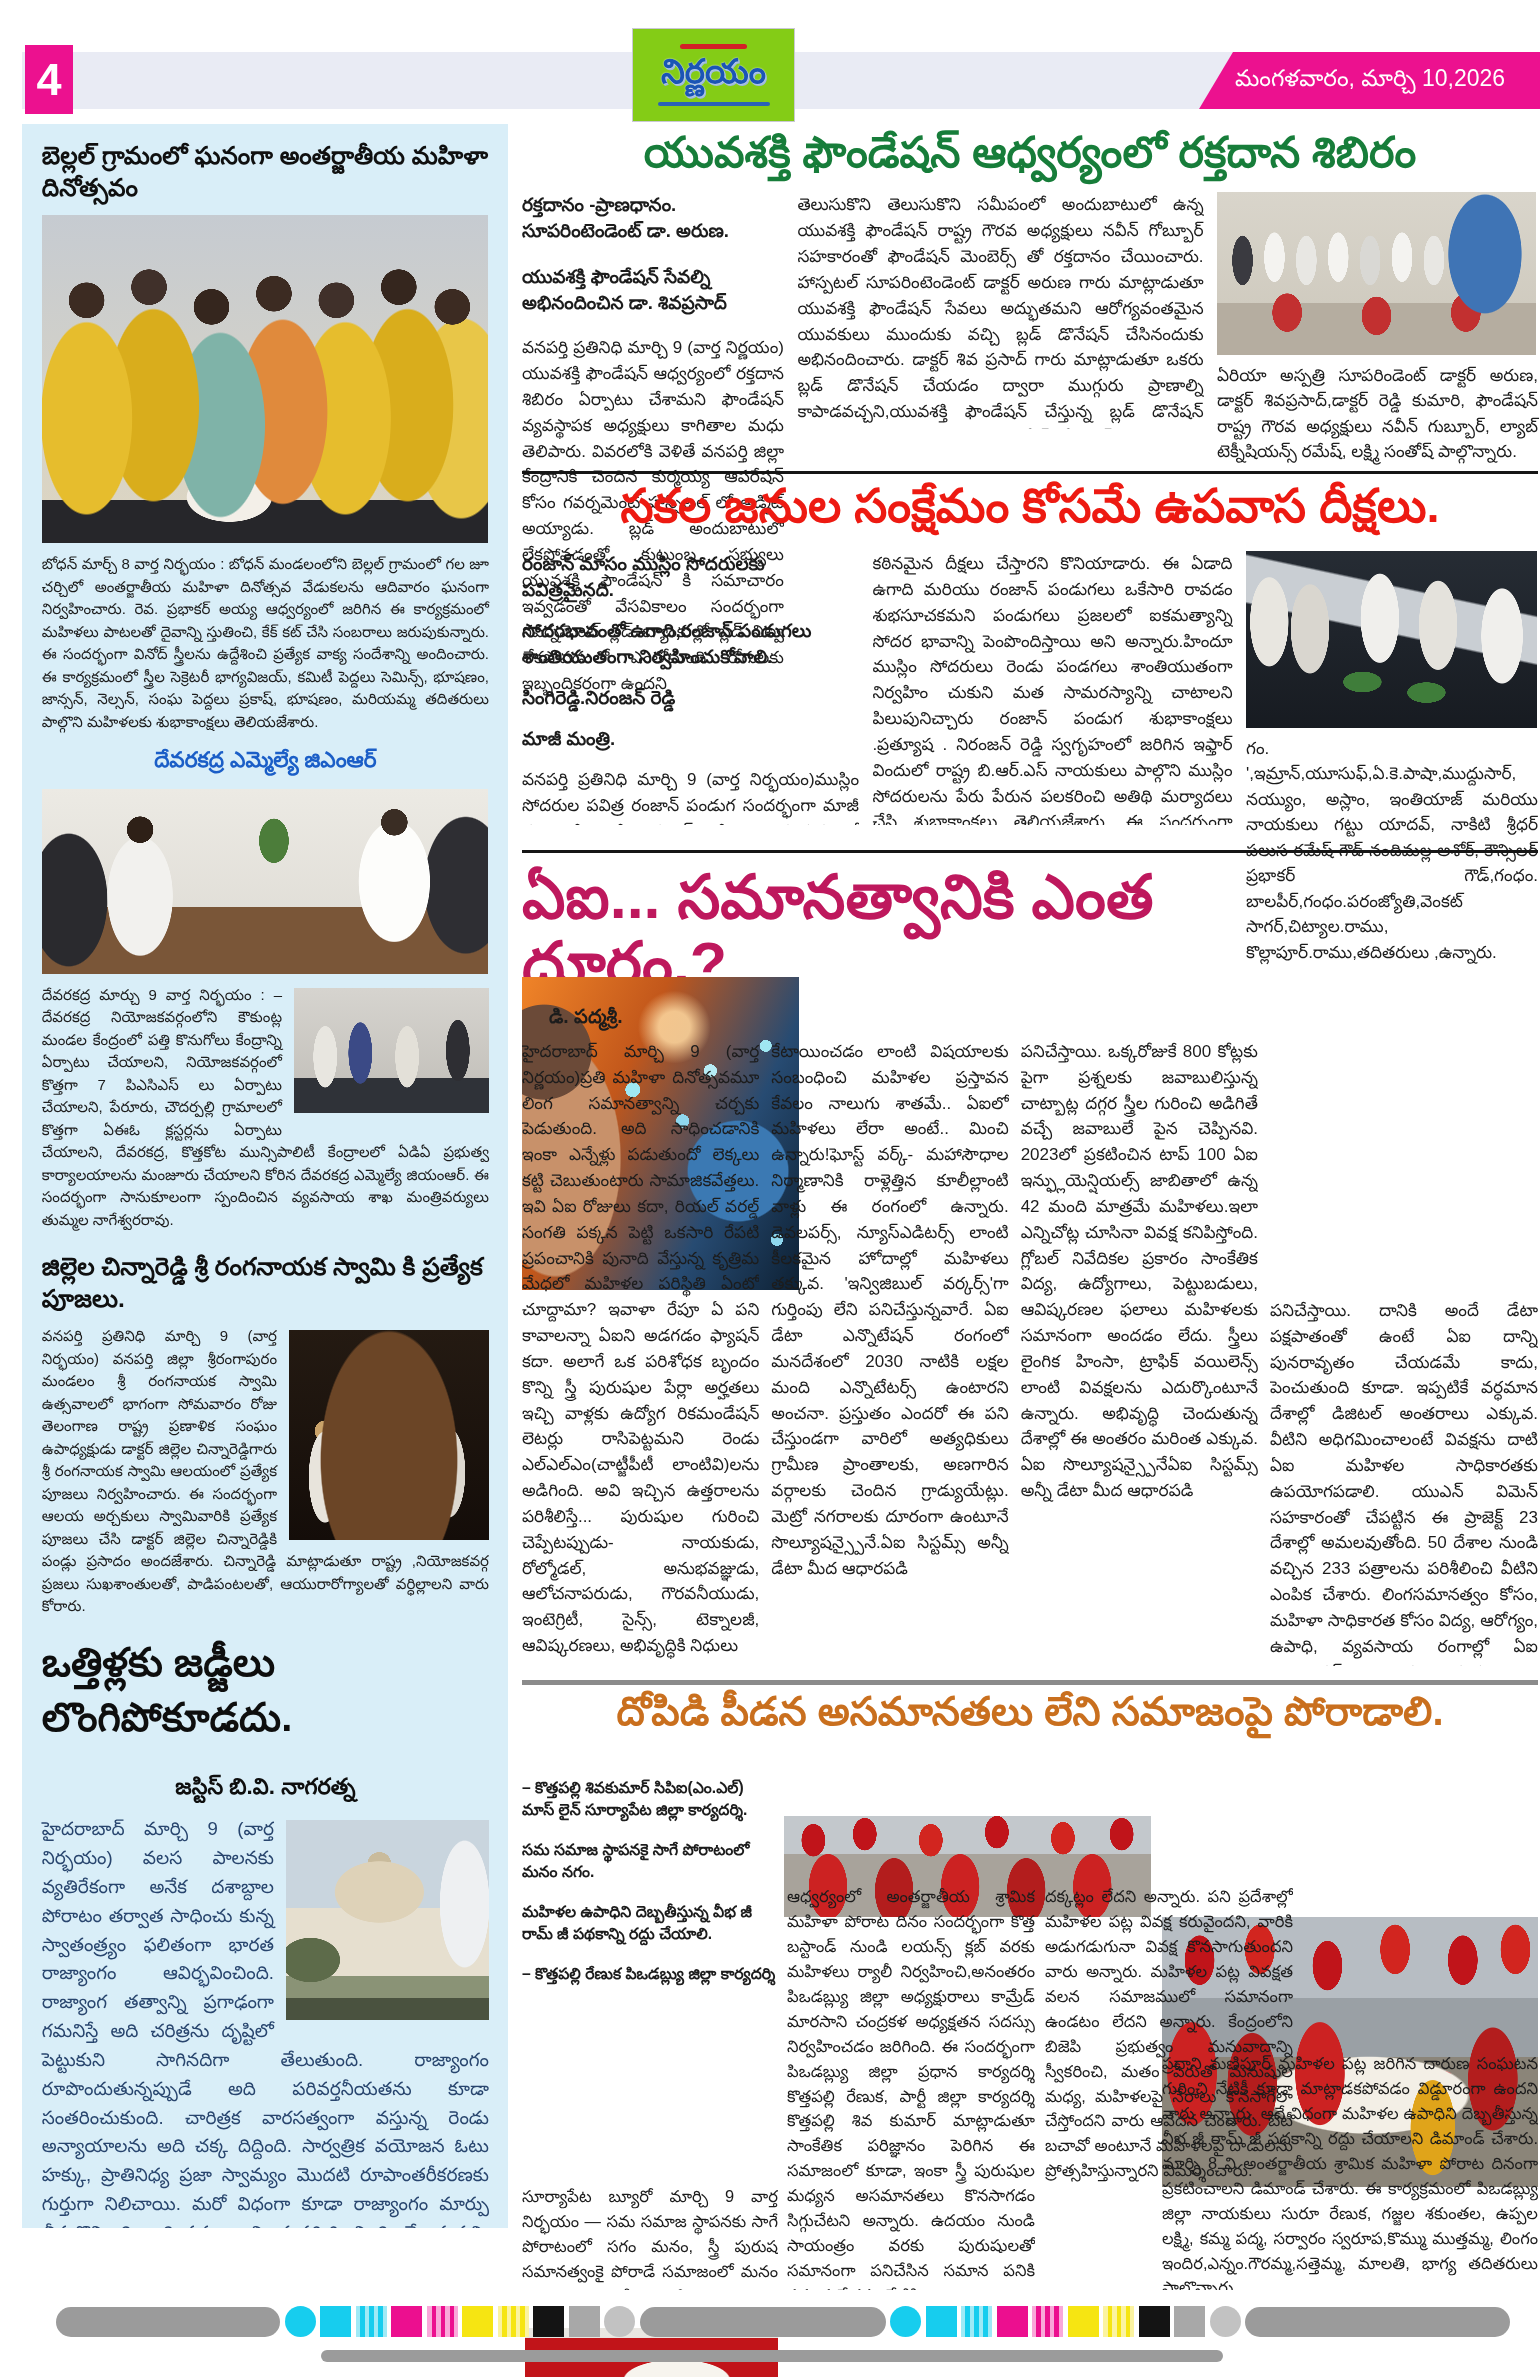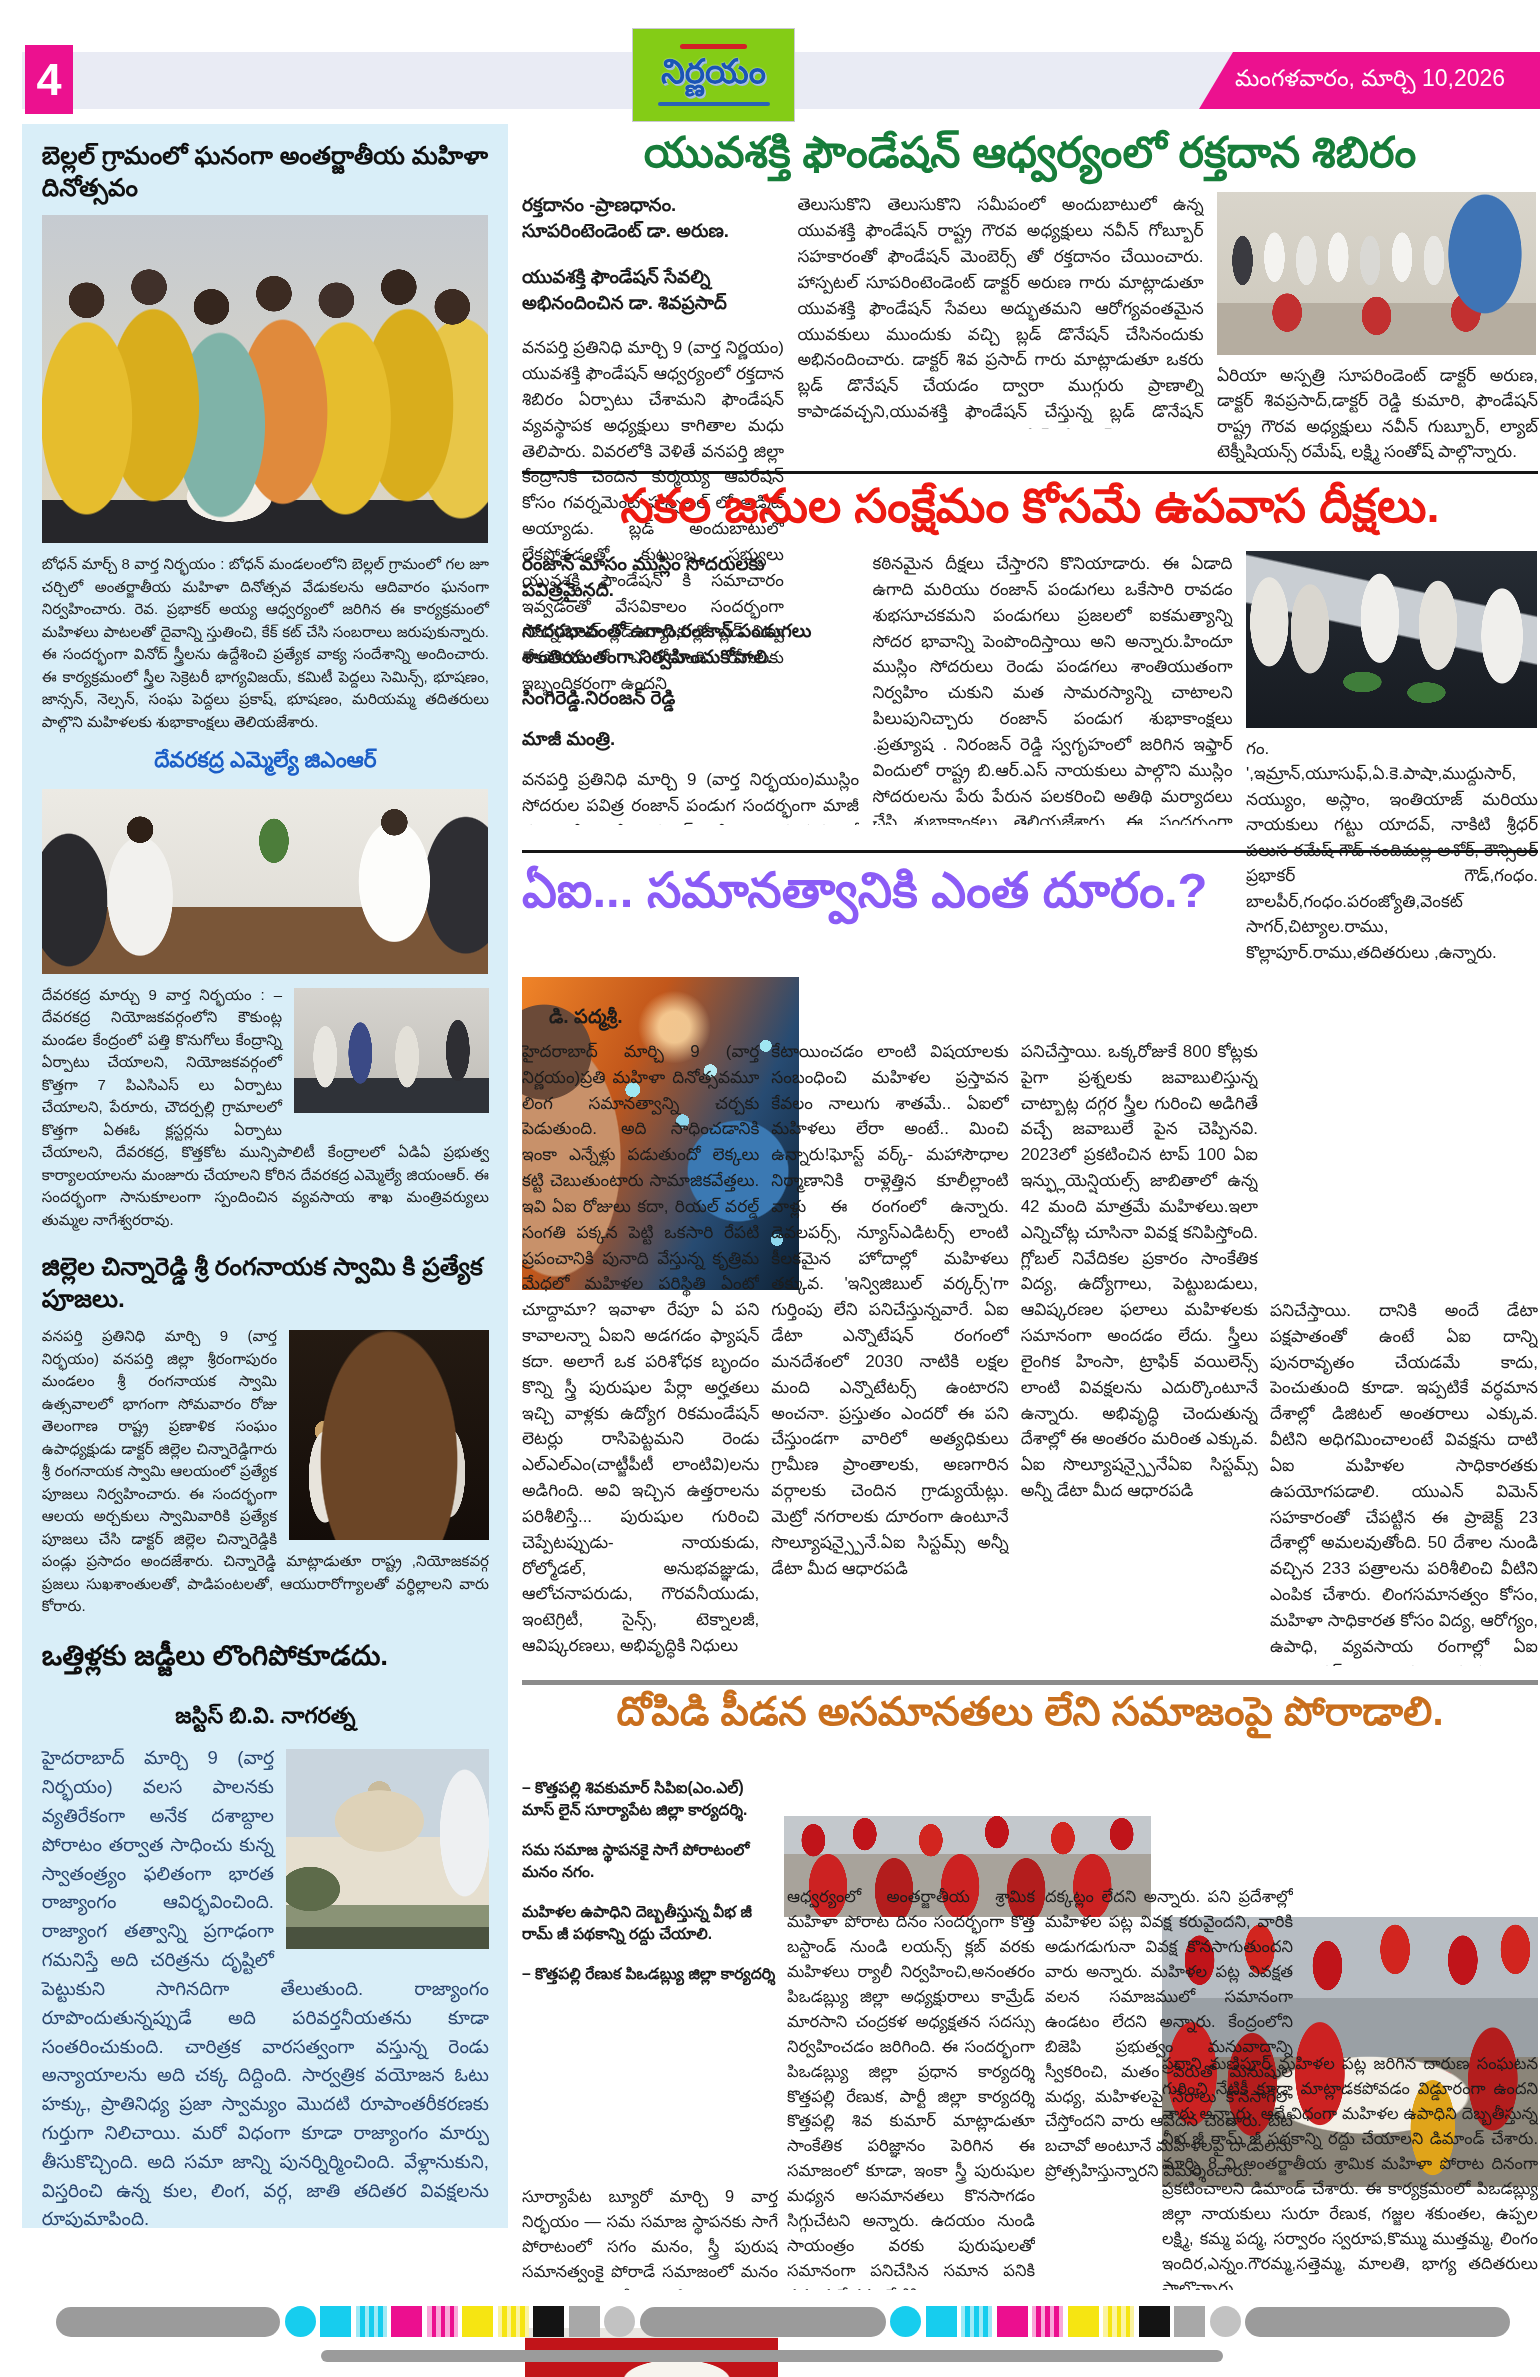--- a/index.html
+++ b/index.html
@@ -17,30 +17,30 @@
             display:flex;flex-direction:column;align-items:center;justify-content:center;gap:3px;}
   .logo-word{color:#1b55b5;font-size:34px;font-weight:bold;text-shadow:0 0 1.5px #fff,1.5px 1.5px 0 #9db8e0;}
   .logo-strip-r{width:67px;height:5.2px;background:#d22027;border-radius:3px;}
   .logo-strip-b{width:112px;height:3.7px;background:#2a62b8;border-radius:2.2px;}
   
   .leftcol{left:22.4px;top:124px;width:486px;height:2104px;background:#d9eef8;box-sizing:border-box;
            padding:16.4px 19.4px;overflow:hidden;}
   .lh1{font-size:24.6px;font-weight:bold;line-height:1.3;color:#101010;}
   .lh-blue{font-size:22.4px;font-weight:bold;line-height:1.55;color:#1b5ec7;text-align:center;margin-top:19.4px;}
   .lsub-blue{font-size:21.6px;font-weight:bold;color:#1b5ec7;text-align:center;margin-top:13.4px;}
-  .lh-big{font-size:28px;font-weight:bold;color:#0e0e0e;margin-top:22.4px;}
+  .lh-big{font-size:40px;font-weight:bold;color:#0e0e0e;margin-top:22.4px;}
   .lsub-k{font-size:22.4px;font-weight:bold;color:#0e0e0e;text-align:center;margin-top:24px;}
   .lbody{font-size:15px;line-height:1.5;text-align:justify;margin-top:10.4px;}
   .lbody-n{font-size:18.6px;line-height:1.55;text-align:justify;margin-top:10.4px;color:#28456e;}
   .ph{position:relative;overflow:hidden;background:#cfcfcf;}
   .fl{float:right;margin:4.5px 0 7.5px 12px;}
   
   .h-green{color:#177d3a;font-size:43px;font-weight:bold;text-align:center;line-height:1.15;}
   .h-red{color:#ed1a12;font-size:47px;font-weight:bold;text-align:center;line-height:1.1;}
-  .h-blue{color:#8b5cf6;font-size:49px;font-weight:bold;line-height:1.1;}
+  .h-blue{color:#be185d;font-size:61px;font-weight:bold;line-height:1.1;}
   .h-orange{color:#c96f1e;font-size:40px;font-weight:bold;text-align:center;line-height:1.1;}
   .row{display:flex;gap:13.4px;margin-top:15px;}
   .bsub{font-size:18.6px;font-weight:bold;line-height:1.4;margin-bottom:19.4px;}
   .body{font-size:17px;line-height:1.52;text-align:justify;}
   .cap{font-size:17px;line-height:1.5;text-align:justify;margin-top:7.5px;}
   .clip{overflow:hidden;}
   .rule-k{background:#161616;height:3px;}
   .rule-g{background:#8b8b8b;height:5.2px;}
   
   .calib{display:flex;align-items:center;gap:4.5px;}

